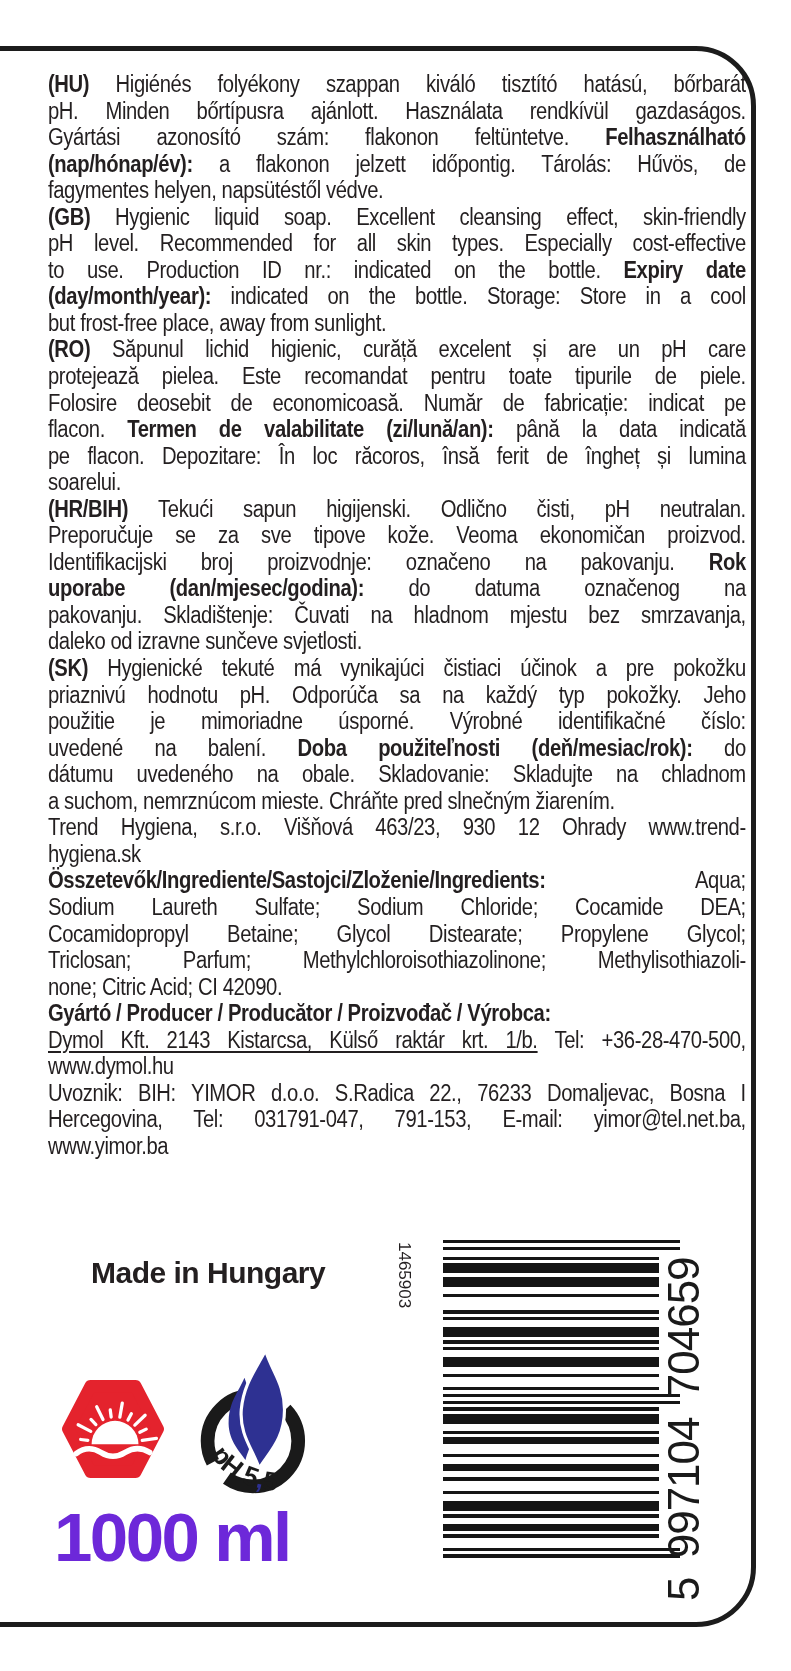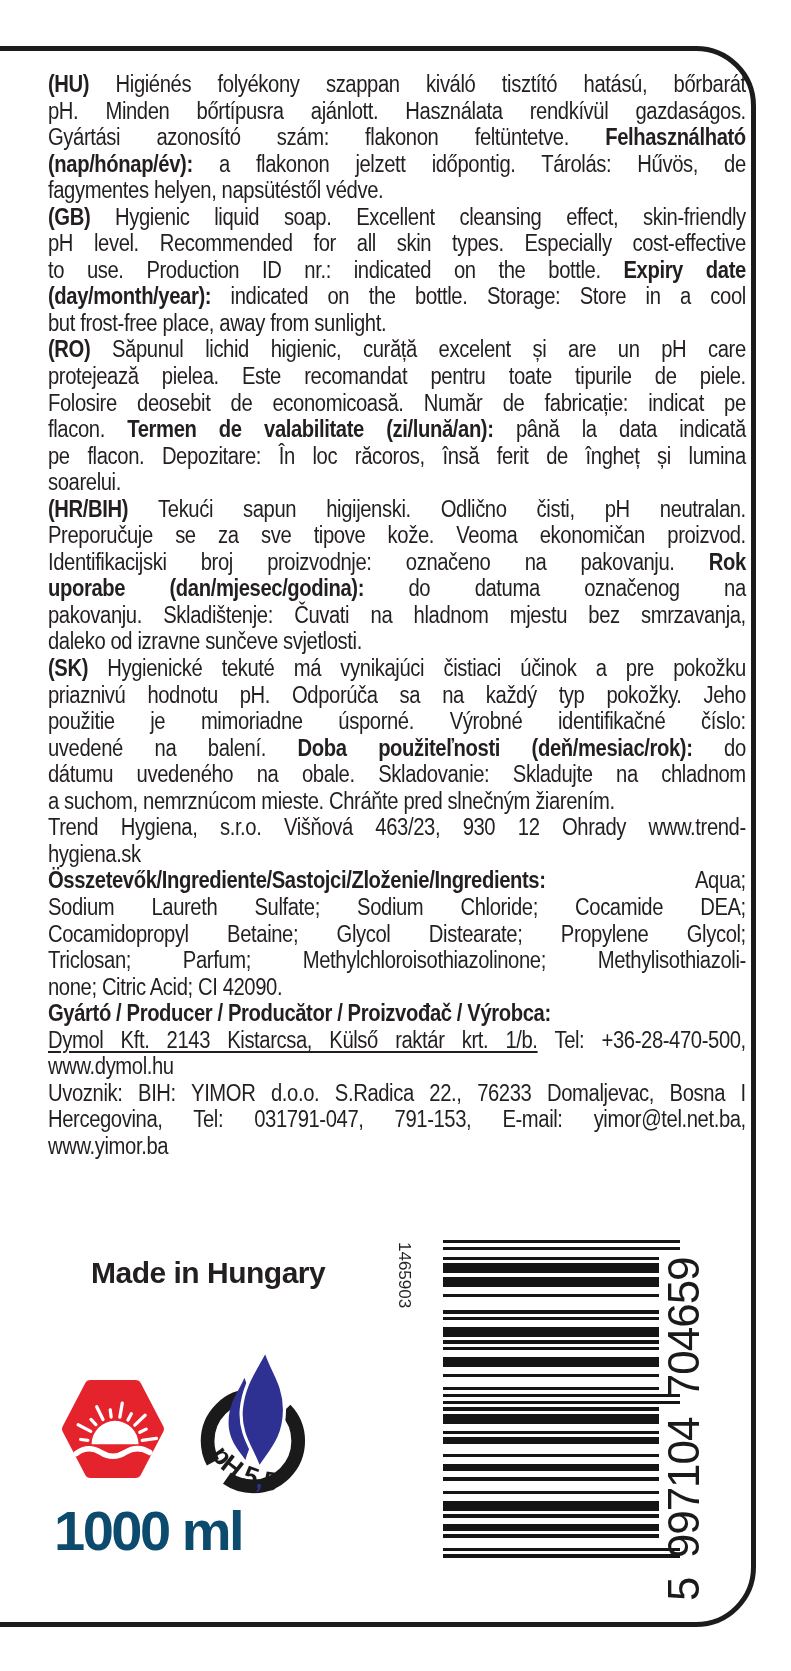--- a/index.html
+++ b/index.html
@@ -11,22 +11,22 @@
   
   .textblock{position:absolute;left:48px;top:71px;width:793px;
              transform:scaleX(0.88);transform-origin:0 0;}
   .line{font-size:23px;line-height:26.55px;letter-spacing:-0.45px;
         text-align:justify;white-space:normal;}
   .line.just{text-align-last:justify;}
   .line .b{font-weight:bold;}
   .line .u{text-decoration:underline;text-underline-offset:3px;}
   .made{position:absolute;left:48px;top:1256px;font-size:30px;font-weight:bold;
         letter-spacing:-0.5px;margin-left:43px;}
-  .volume{position:absolute;left:54px;top:1498px;font-size:56px;font-weight:bold;
-          letter-spacing:-2.5px;color:#0c4a6e;}
+  .volume{position:absolute;left:54px;top:1498px;font-size:69px;font-weight:bold;
+          letter-spacing:-2.5px;color:#6d28d9;}
   .prodnum{position:absolute;left:414px;top:1242px;width:70px;font-size:17px;
            letter-spacing:0;transform:rotate(90deg);transform-origin:0 0;
            white-space:nowrap;}
   .eannum{position:absolute;left:659px;top:1601px;width:364px;font-size:44px;
           word-spacing:8px;letter-spacing:-1px;transform:rotate(-90deg);
           transform-origin:0 0;white-space:nowrap;color:#1a1a1a;}
   .barcode{position:absolute;left:443px;top:1240px;}
   .barcode .mod{height:3.348px;width:216px;}
   .barcode .mod.g{width:237px;}
   .barcode .mod.on{background:#151515;}

